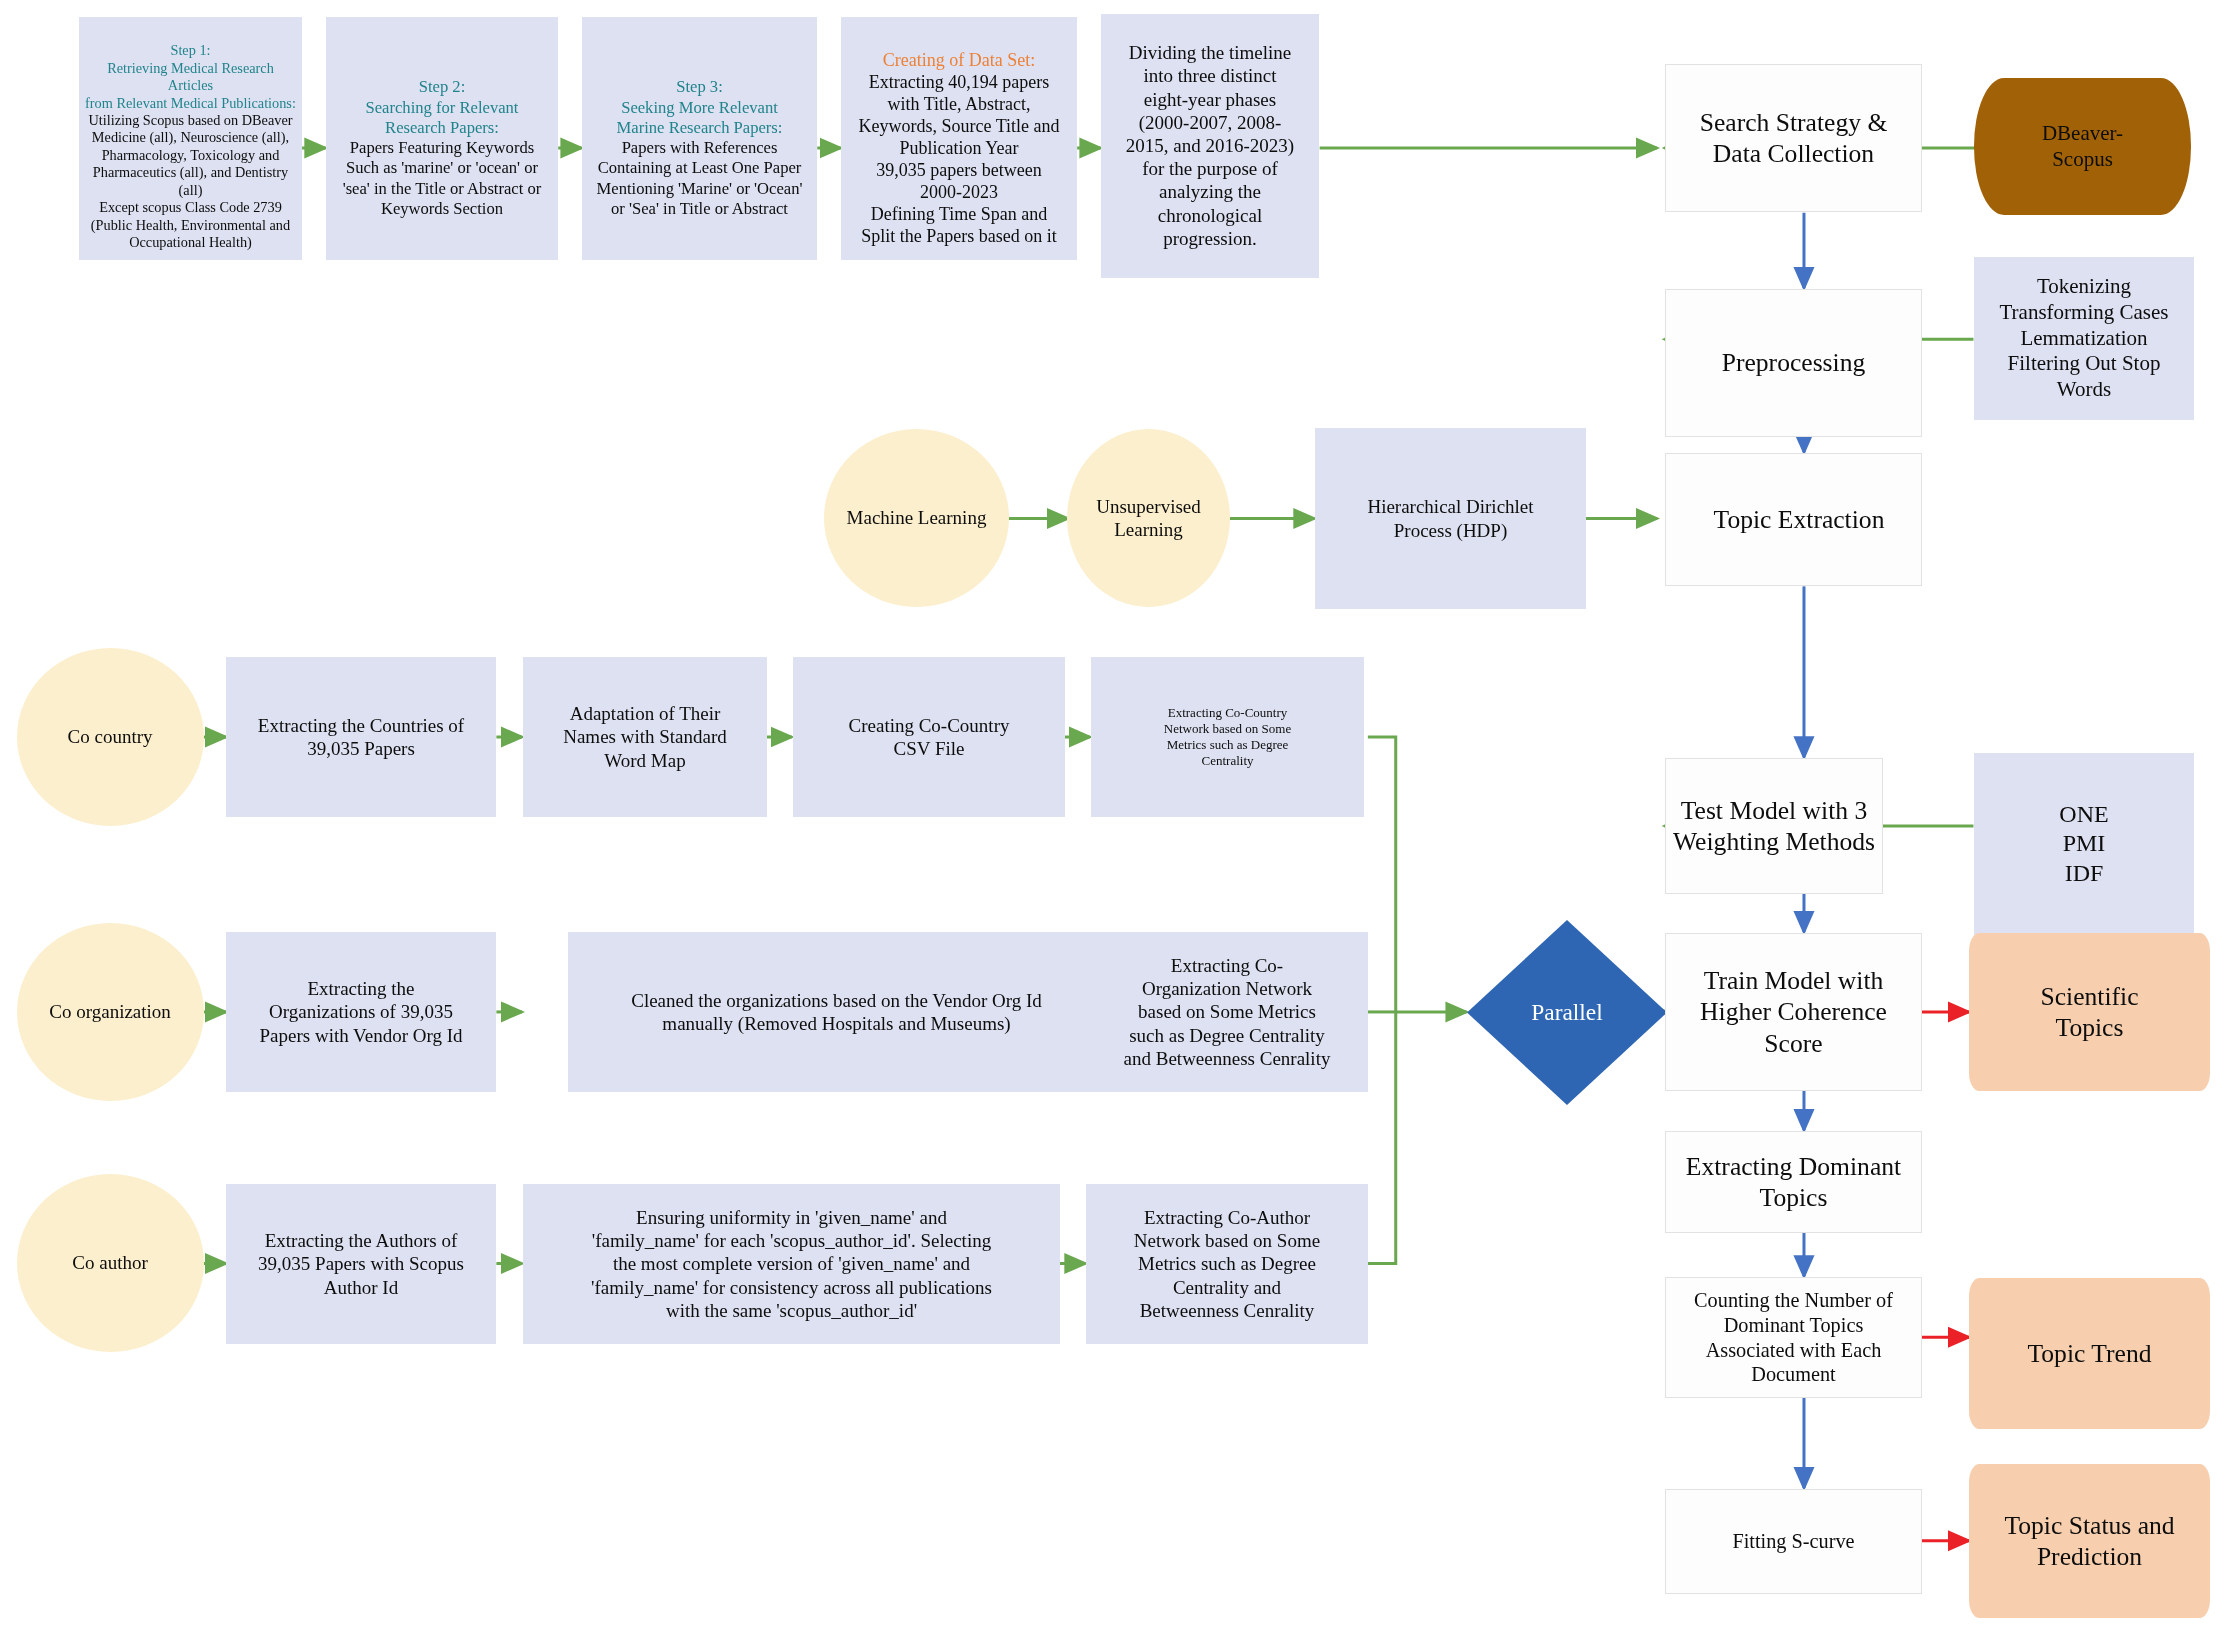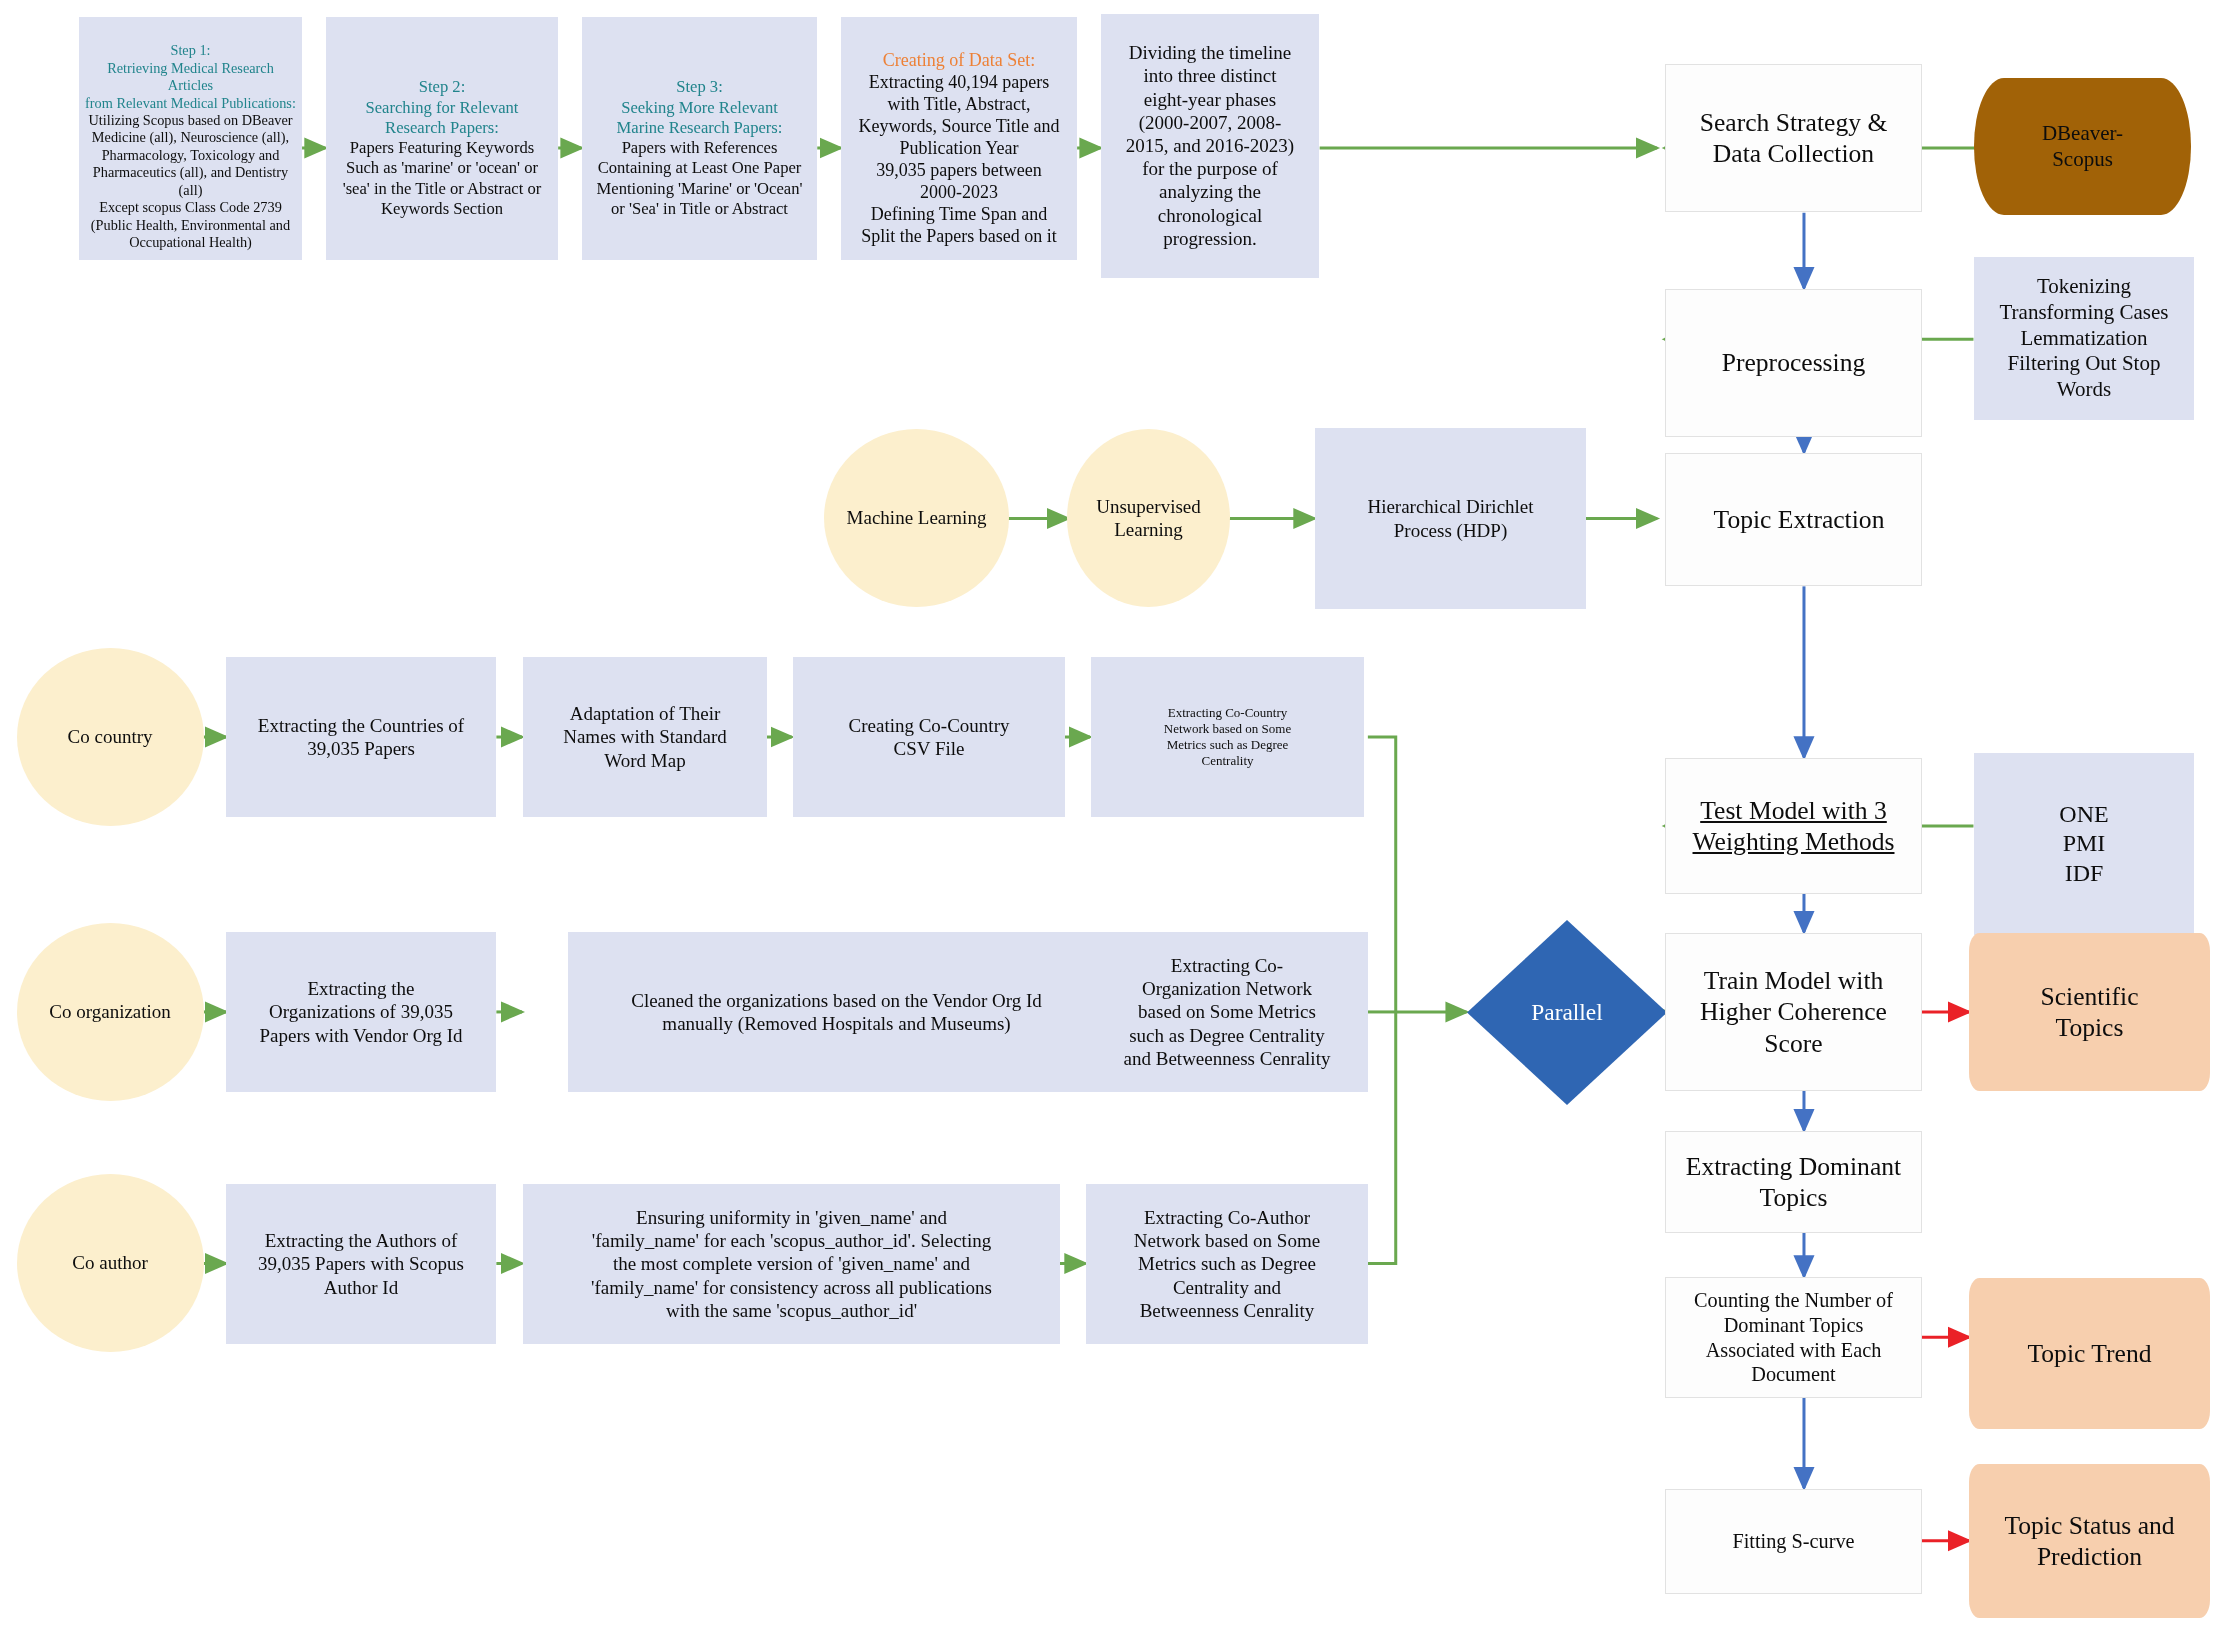--- a/index.html
+++ b/index.html
@@ -246,21 +246,21 @@
   </div>
 
   <div class="node white" style="left:1665px;top:289px;width:257px;height:148px;font-size:25.6px;">
     <div class="txt">Preprocessing</div>
   </div>
 
   <div class="node white" style="left:1665px;top:453px;width:257px;height:133px;font-size:25.6px;padding-left:11px;">
     <div class="txt">Topic Extraction</div>
   </div>
 
-  <div class="node white" style="left:1665px;top:758px;width:257px;height:136px;font-size:25.6px;text-decoration:underline;">
+  <div class="node white" style="left:1665px;top:758px;width:218px;height:136px;font-size:25.6px;">
     <div class="txt">Test Model with 3
 Weighting Methods</div>
   </div>
 
   <div class="node white" style="left:1665px;top:933px;width:257px;height:158px;font-size:25.6px;">
     <div class="txt">Train Model with
 Higher Coherence
 Score</div>
   </div>
 

